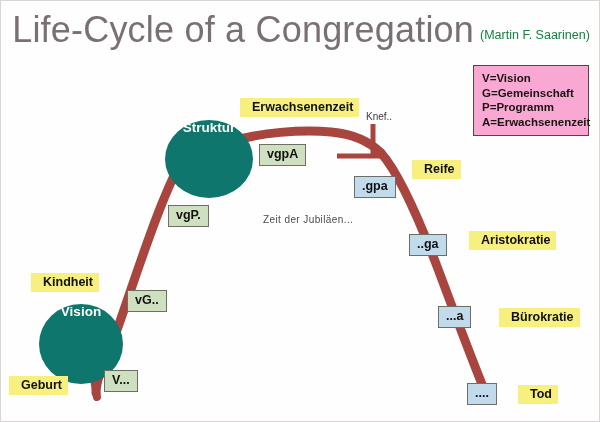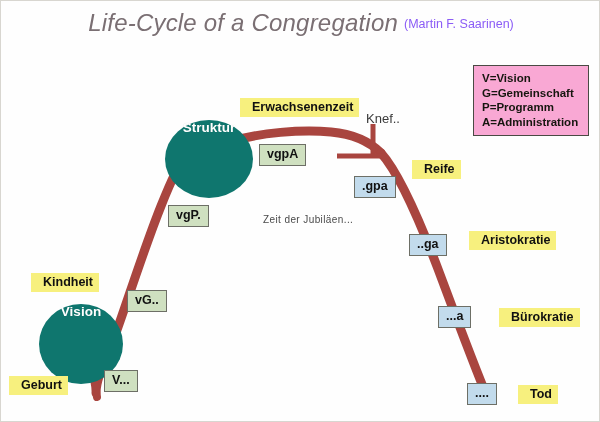--- a/index.html
+++ b/index.html
@@ -21,30 +21,29 @@
   #title-area {
     position: absolute;
     left: 0;
     top: 8px;
     width: 600px;
     text-align: center;
     white-space: nowrap;
   }
   #main-title {
     font-family: "Liberation Sans", sans-serif;
-    font-size: 24px;
+    font-size: 36px;
     font-weight: 400;
     color: #7a6f73;
     letter-spacing: 0.2px;
-    font-style: italic;
   }
   #title-author {
     font-family: "Liberation Sans", sans-serif;
     font-size: 12.5px;
-    color: #8b5cf6;
+    color: #15803d;
     margin-left: 6px;
     position: relative;
     top: -3px;
   }
   
   #curve-layer {
     position: absolute;
     left: 0; top: 0;
     width: 600px; height: 422px;
   }
@@ -112,21 +111,21 @@
     font-weight: bold;
     color: #16160f;
     line-height: 14.5px;
     white-space: nowrap;
   }
   
   #knef-label {
     position: absolute;
     left: 365px; top: 110px;
     font-family: "Liberation Sans", sans-serif;
-    font-size: 13px;
+    font-size: 10px;
     color: #3b3b3b;
     white-space: nowrap;
   }
   #jubilaen-note {
     position: absolute;
     left: 262px; top: 213px;
     font-family: "Liberation Sans", sans-serif;
     font-size: 10px;
     color: #4a4a4a;
     letter-spacing: 0.4px;
@@ -177,19 +176,19 @@
   <div class="code-box code-green" style="left:258px;top:143px;">vgpA</div>
   <div class="code-box code-blue" style="left:353px;top:175px;text-align:center;">.gpa</div>
   <div class="code-box code-blue" style="left:408px;top:233px;">..ga</div>
   <div class="code-box code-blue" style="left:437px;top:305px;">...a</div>
   <div class="code-box code-blue" style="left:466px;top:382px;">....</div>
 
   <div id="legend-box">
     <div class="legend-line">V=Vision</div>
     <div class="legend-line">G=Gemeinschaft</div>
     <div class="legend-line">P=Programm</div>
-    <div class="legend-line">A=Administration</div>
+    <div class="legend-line">A=Erwachsenenzeit</div>
   </div>
 
   <div id="knef-label">Knef..</div>
   <div id="jubilaen-note">Zeit der Jubiläen...</div>
 
 </div>
 
 </body></html>

